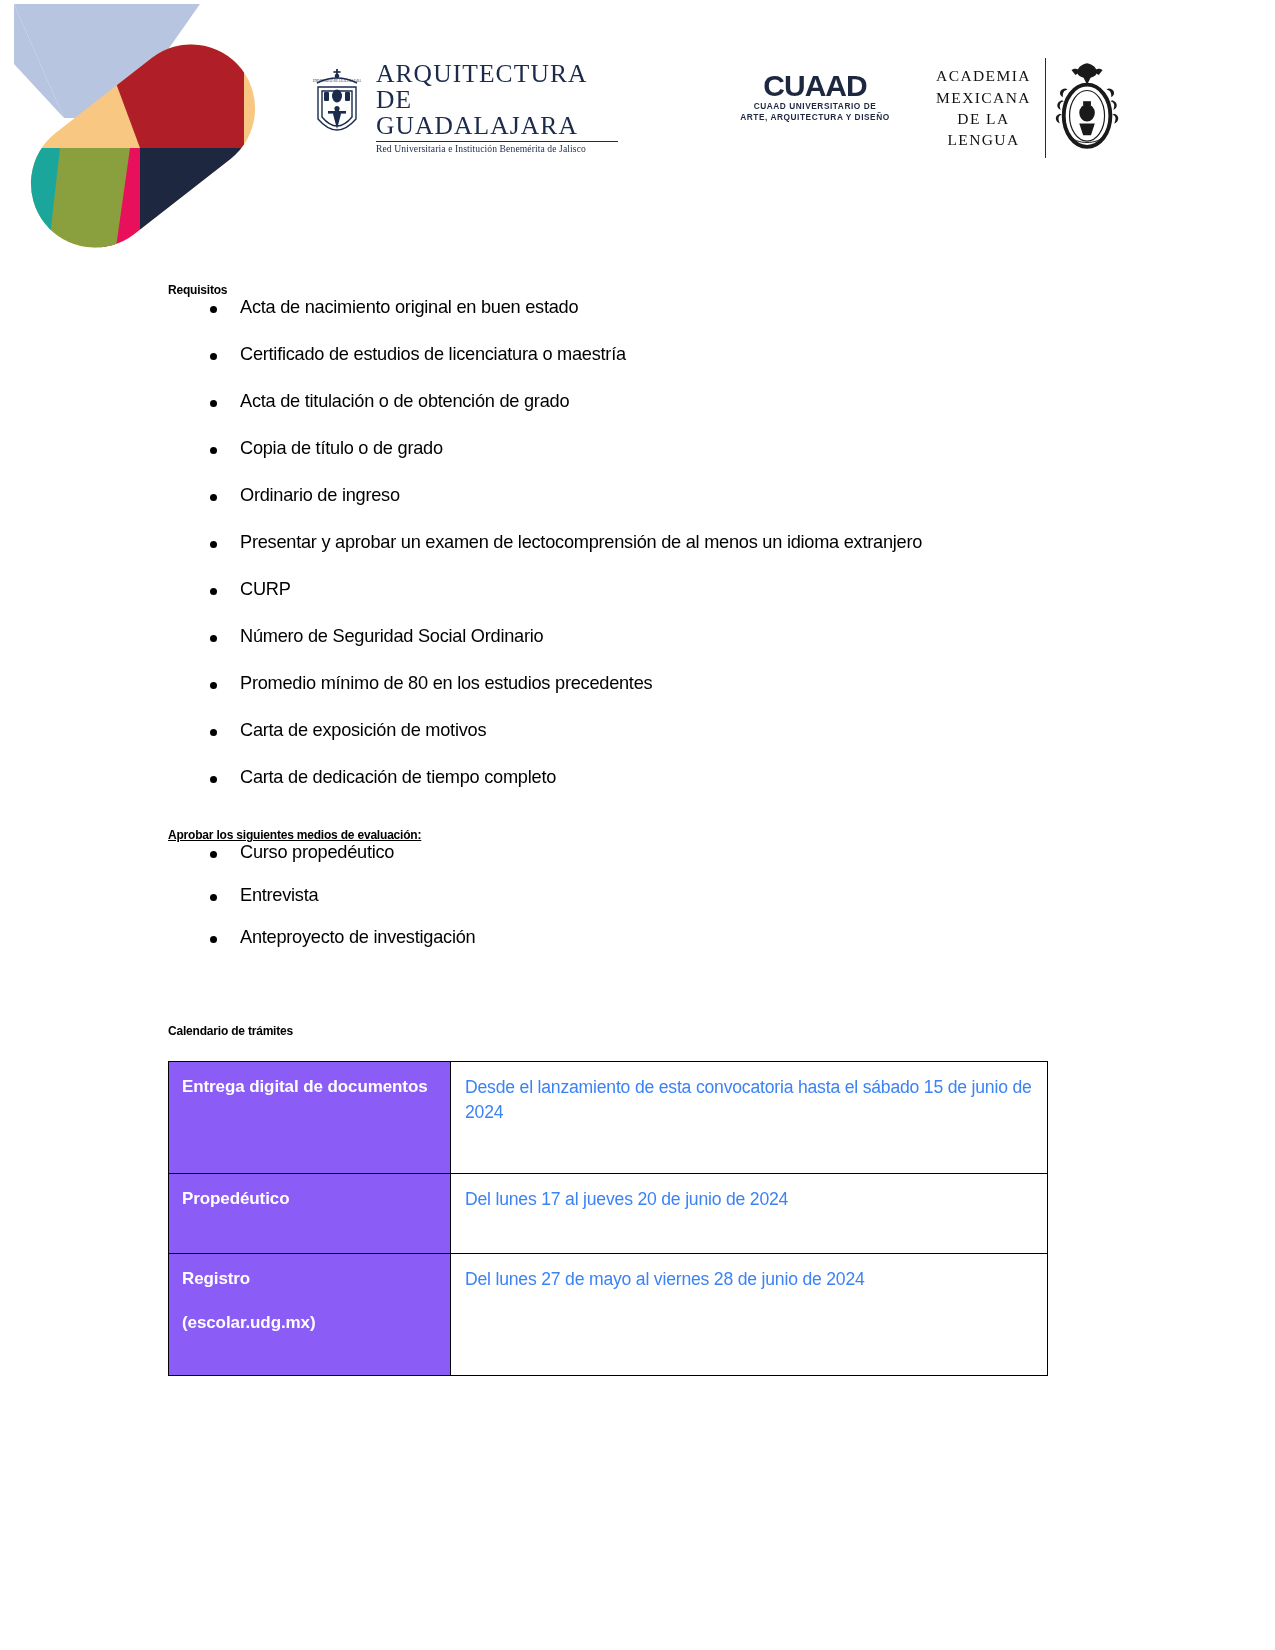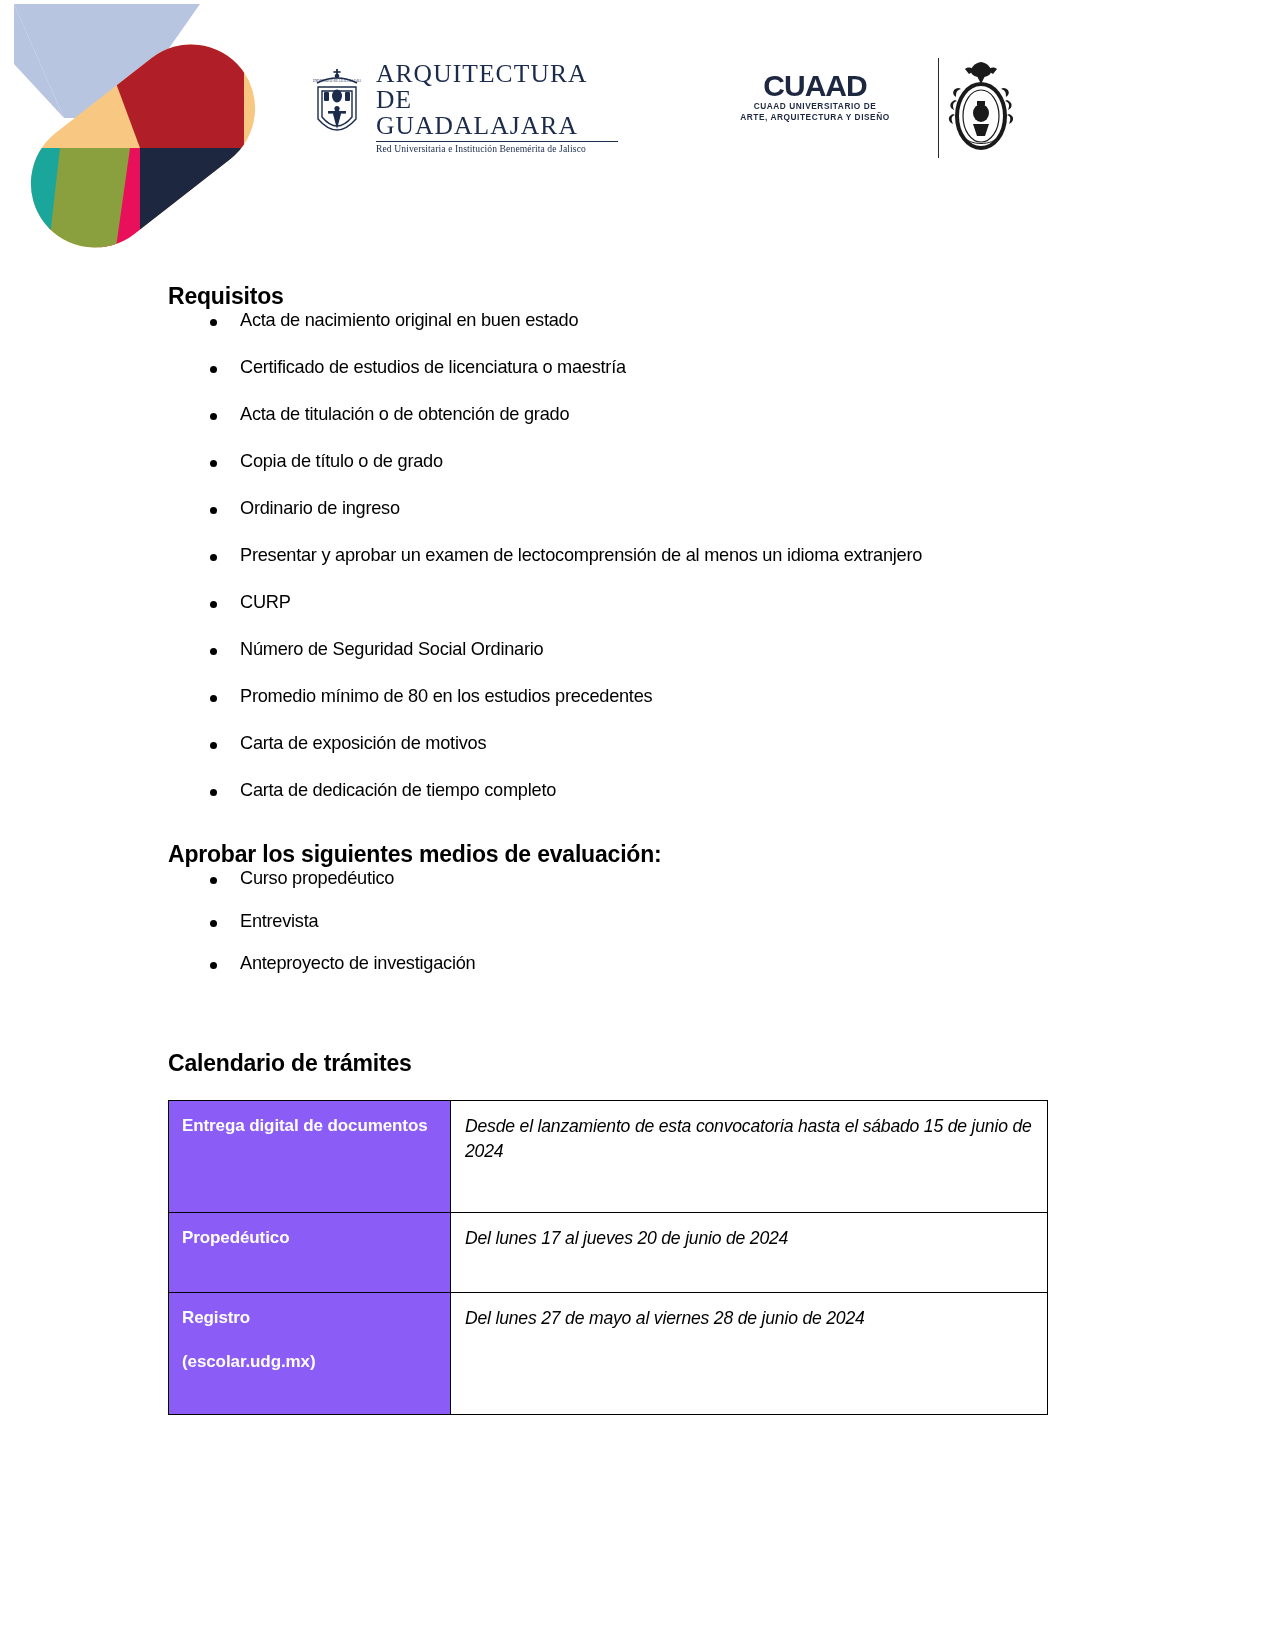--- a/index.html
+++ b/index.html
@@ -51,42 +51,42 @@
                color:#111; letter-spacing:1.4px; line-height:1.38; text-align:center;
                width:110px; }
   .aml-divider { width:1px; height:100px; background:#2a2a2a; margin:0 8px; }
   .aml-seal { width:68px; height:100px; }
 
   
   .content { position:absolute; left:168px; top:283px; width:890px; }
 
   .sec-title {
     font-family:"Liberation Sans", sans-serif;
-    font-weight:bold; font-size:23px; color:#000;
+    font-weight:bold; font-size:12px; color:#000;
     letter-spacing:-0.2px;
   }
 
   ul.bullets { list-style:none; margin:0; padding:0; }
   ul.bullets li {
     position:relative;
     padding-left:72px;
     font-size:18.2px;
     line-height:1.18;
     letter-spacing:-0.25px;
     color:#000;
   }
   ul.bullets li .dot {
     position:absolute; left:42px; top:9px;
     width:7px; height:7px; background:#000; border-radius:50%;
   }
 
   .req-list li { margin-bottom:25.5px; }
   .req-list { margin-top:30px; }
 
-  .eval-head { margin-top:40px; }
+  .eval-head { margin-top:40px;text-decoration:underline; }
   .eval-list { margin-top:22px; }
   .eval-list li { margin-bottom:21px; }
 
   
   .cal-head { margin-top:75px; }
 
   table.cal {
     margin-top:23px;
     border-collapse:collapse;
     width:880px;
@@ -97,26 +97,25 @@
     width:268px;
     background:#8b5cf6;
     color:#ffffff;
     font-weight:bold;
     font-size:17px;
     letter-spacing:-0.1px;
     padding:13px 0 14px 13px;
     line-height:1.42;
   }
   table.cal td.val {
-    color:#000000;
+    color:#3b82f6;
     font-size:17.6px;
     letter-spacing:-0.2px;
     padding:13px 0 14px 14px;
     line-height:1.45;
-    font-style:italic;
   }
   tr.r1 td { height:84px; }
   tr.r2 td { height:52px; }
   tr.r3 td { height:94px; }
   .lbl-sub { margin-top:20px; }
 
   
   .footer { position:absolute; left:0; top:1540px; width:1275px; height:110px; }
 </style>
 </head>
@@ -181,20 +180,26 @@
     </div>
   </div>
 
   <div class="cuaad-logo">
     <div class="cuaad-word">CUAAD</div>
     <div class="cuaad-sub1">CUAAD UNIVERSITARIO DE</div>
     <div class="cuaad-sub2">ARTE, ARQUITECTURA Y DISEÑO</div>
   </div>
 
   <div class="aml">
+    <div class="aml-words">
+      <div>ACADEMIA</div>
+      <div>MEXICANA</div>
+      <div>DE LA</div>
+      <div>LENGUA</div>
+    </div>
     <div class="aml-divider"></div>
     <svg class="aml-seal" viewBox="0 0 68 100" xmlns="http://www.w3.org/2000/svg">
       <g fill="#1a1a1a">
 
         <path d="M34 4 C28 5 24 9 24 13 C24 17 28 19 34 19 C40 19 44 17 44 13 C44 9 40 5 34 4 Z"></path>
         <path d="M18 11 C22 8 26 10 27 13 L22 16 Z"></path>
         <path d="M50 11 C46 8 42 10 41 13 L46 16 Z"></path>
         <path d="M30 18 L34 26 L38 18 Z"></path>
       </g>
 

